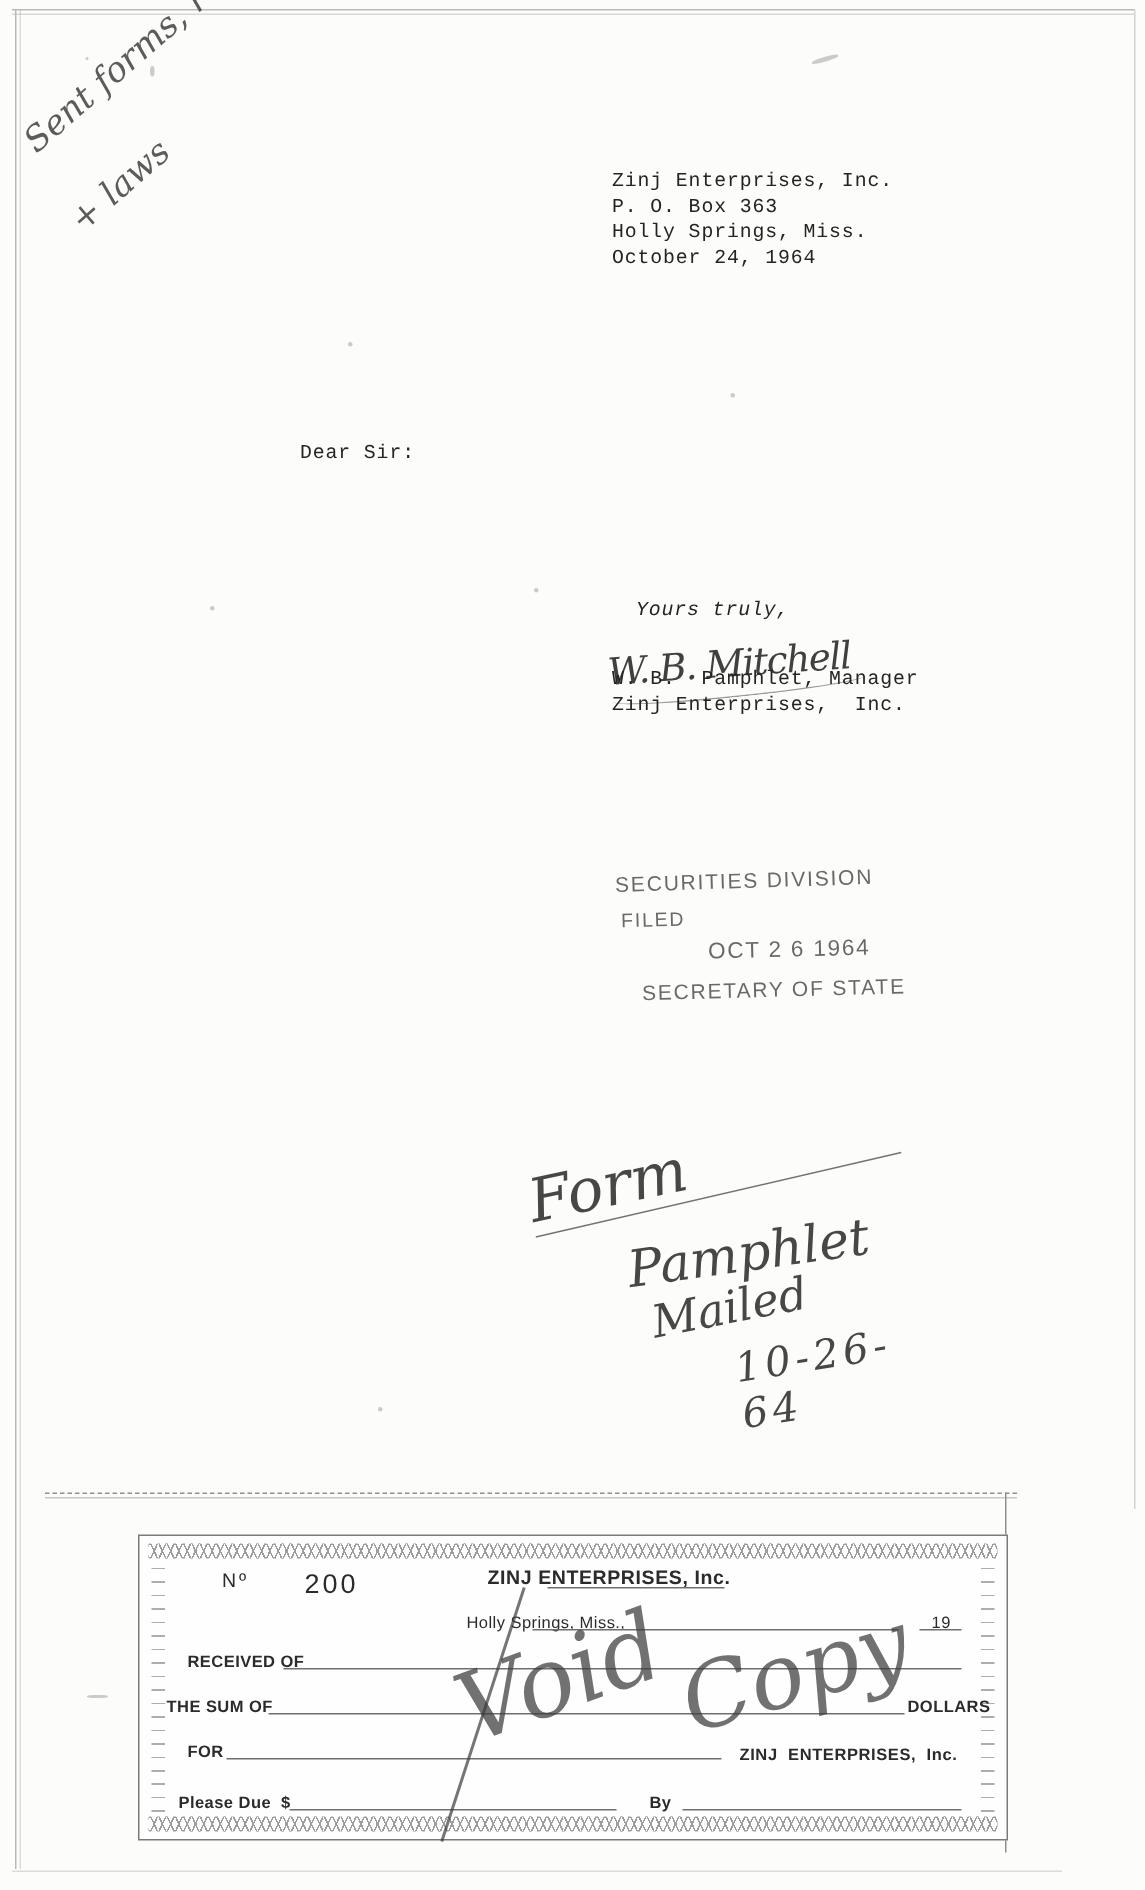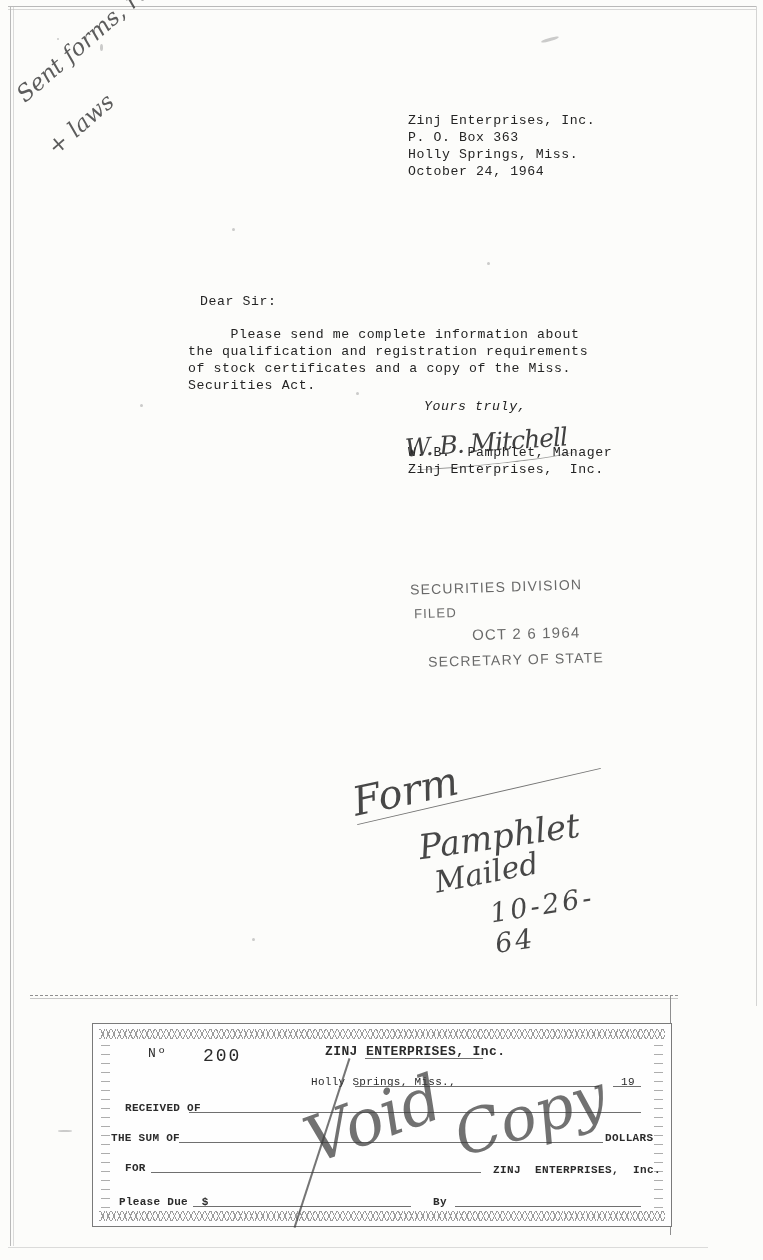--- a/index.html
+++ b/index.html
@@ -189,21 +189,21 @@
     height: 166px;
     background:
       repeating-linear-gradient(0deg, #8a8a8a 0 1px, transparent 1px 9px);
     opacity: .7;
   }
   #receipt .side-orn.left  { left: 8px; }
   #receipt .side-orn.right { right: 8px; }
 
   .r-txt {
     position: absolute;
-    font-family: Liberation Mono, monospace;
+    font-family: Liberation Sans, sans-serif;
     font-size: 11px;
     color: #2b2b2b;
     letter-spacing: .3px;
     white-space: pre;
   }
   .r-rule {
     position: absolute;
     border-bottom: 1px solid #6f6f6f;
     height: 0;
   }
@@ -287,24 +287,20 @@
   <div id="hand-note">
     <span>Sent forms, rules</span>
     <span class="l2">+ laws</span>
   </div>
 
   <div class="typed" id="letterhead">Zinj Enterprises, Inc.
 P. O. Box 363
 Holly Springs, Miss.
 October 24, 1964</div>
   <div class="typed" id="salutation">Dear Sir:</div>
-  <div class="typed" id="body">     Please send me complete information about
-the qualification and registration requirements
-of stock certificates and a copy of the Miss.
-Securities Act.</div>
   <div class="typed" id="closing">Yours truly,</div>
   <div id="signature">W. B. Mitchell</div>
   <div class="typed" id="sig-block">W. B.  Pamphlet, Manager
 Zinj Enterprises,  Inc.</div>
 
   <div id="stamp">
     <div class="s-line s1">SECURITIES DIVISION</div>
     <div class="s-line s2">FILED</div>
     <div class="s-line s3">OCT 2 6 1964</div>
     <div class="s-line s4">SECRETARY OF STATE</div>

